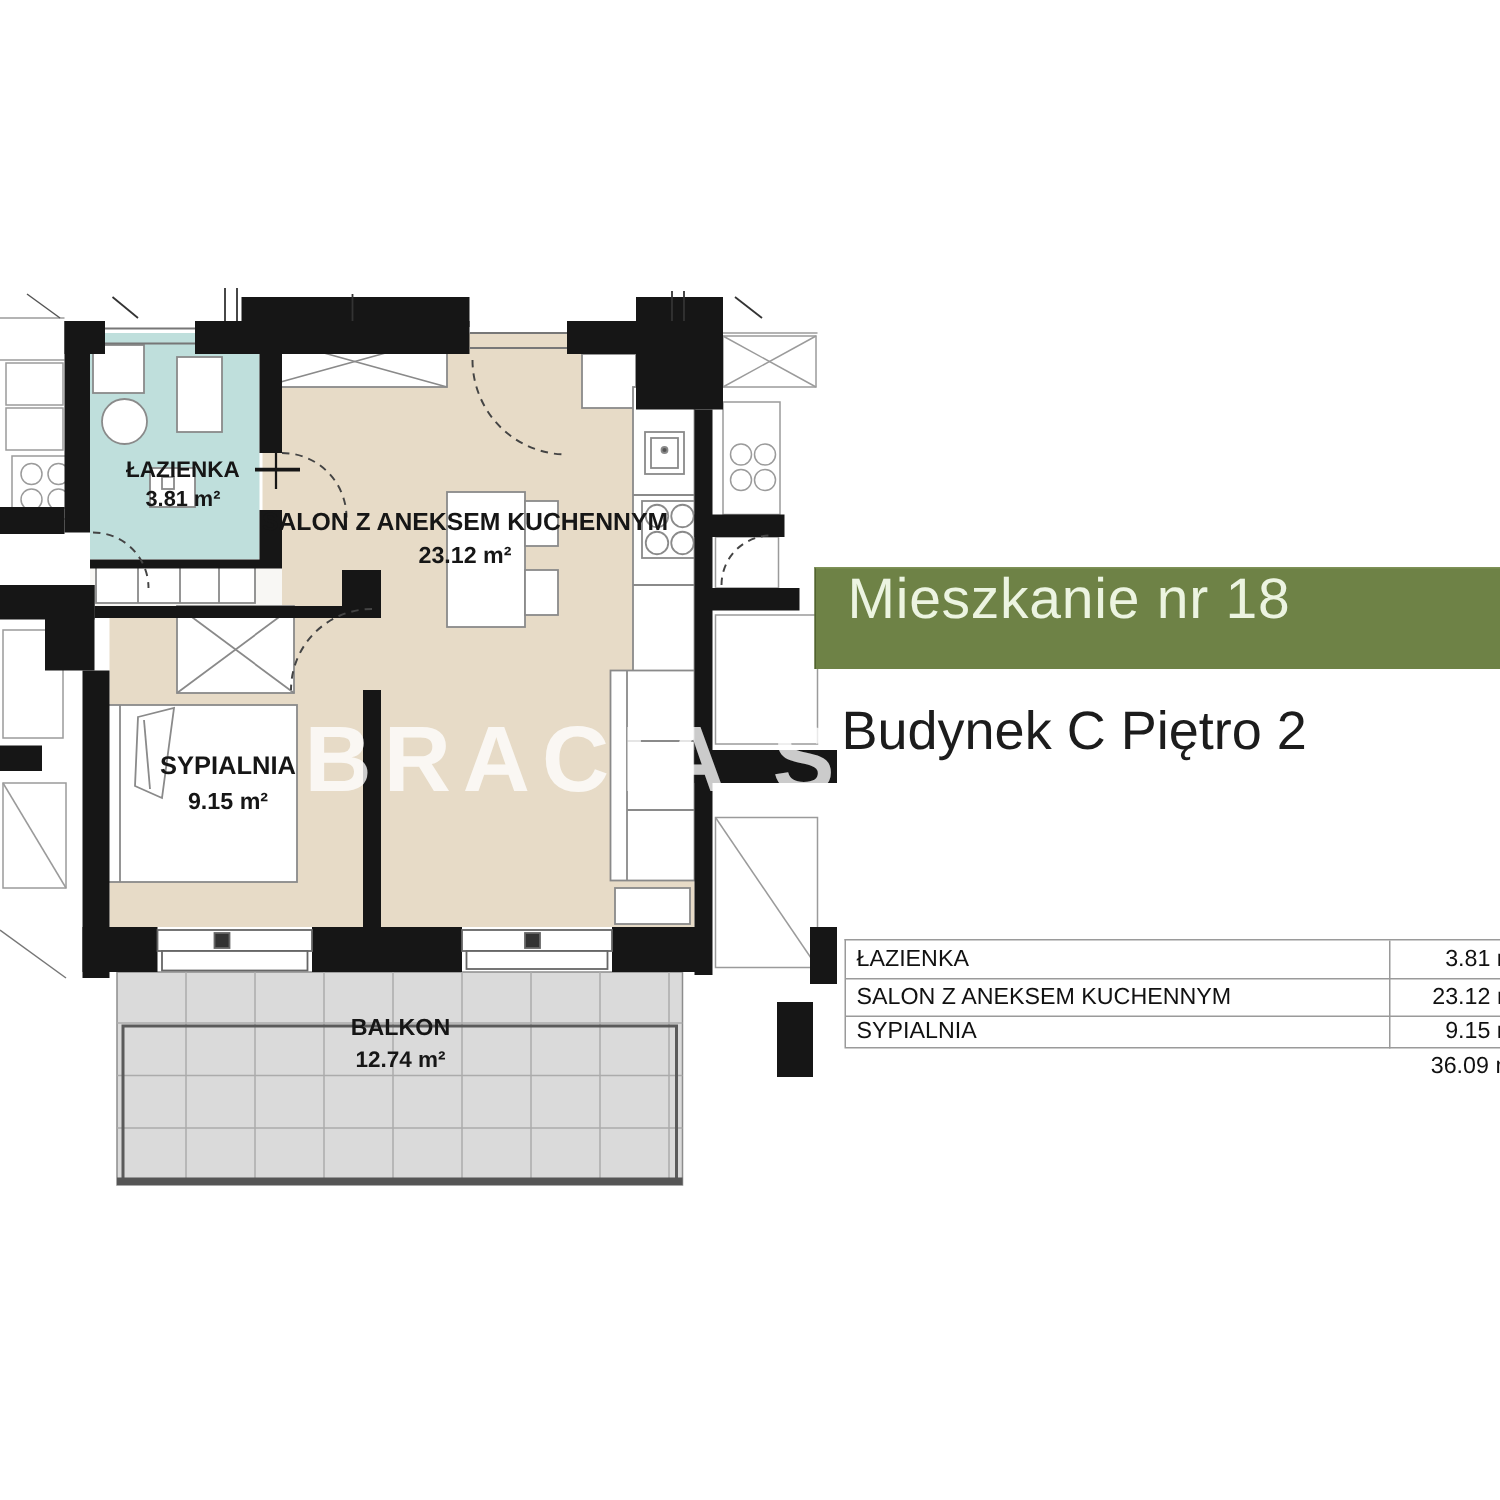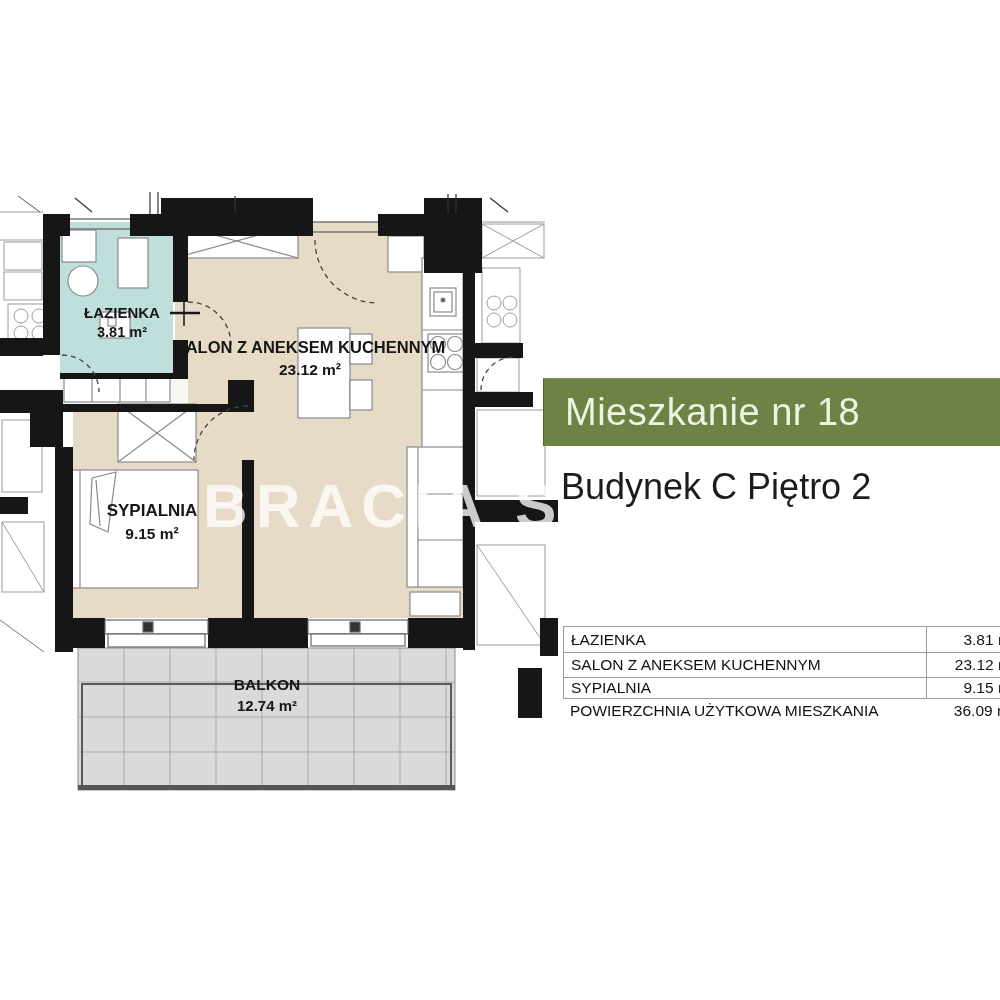--- a/index.html
+++ b/index.html
@@ -7,21 +7,21 @@
     width:1000px;height:1000px;position:relative;overflow:hidden;
     background:#ffffff;
     font-family:"Liberation Sans", sans-serif;
   }
   svg text{font-family:"Liberation Sans", sans-serif;}
 
   
   .header-bar{
     position:absolute;left:543px;top:378px;width:457px;height:67px;
     background:#6e8246;border-left:1px solid #51622f;border-top:1px solid #7e9157;
-    display:flex;align-items:center;
+    display:flex;
   }
   .header-bar .title{
     color:#ecf4e1;font-size:38px;letter-spacing:.5px;padding-left:21px;white-space:nowrap;
   }
   .subtitle{
     position:absolute;left:561px;top:466px;color:#1c1c1c;font-size:36px;white-space:nowrap;
   }
 
   
   .area-table{position:absolute;left:563px;top:626px;width:460px;font-size:15.5px;color:#111;}
@@ -255,16 +255,15 @@
     <div class="row r2">
       <span class="lbl">SALON Z ANEKSEM KUCHENNYM</span>
       <span class="val">23.12 m²</span>
     </div>
     <div class="row r3">
       <span class="lbl">SYPIALNIA</span>
       <span class="val">9.15 m²</span>
     </div>
   </div>
   <div class="row-total">
-    <span class="lbl">POWIERZCHNIA UŻYTKOWA MIESZKANIA</span>
     <span class="val">36.09 m²</span>
   </div>
 </div>
 
 </body></html>

